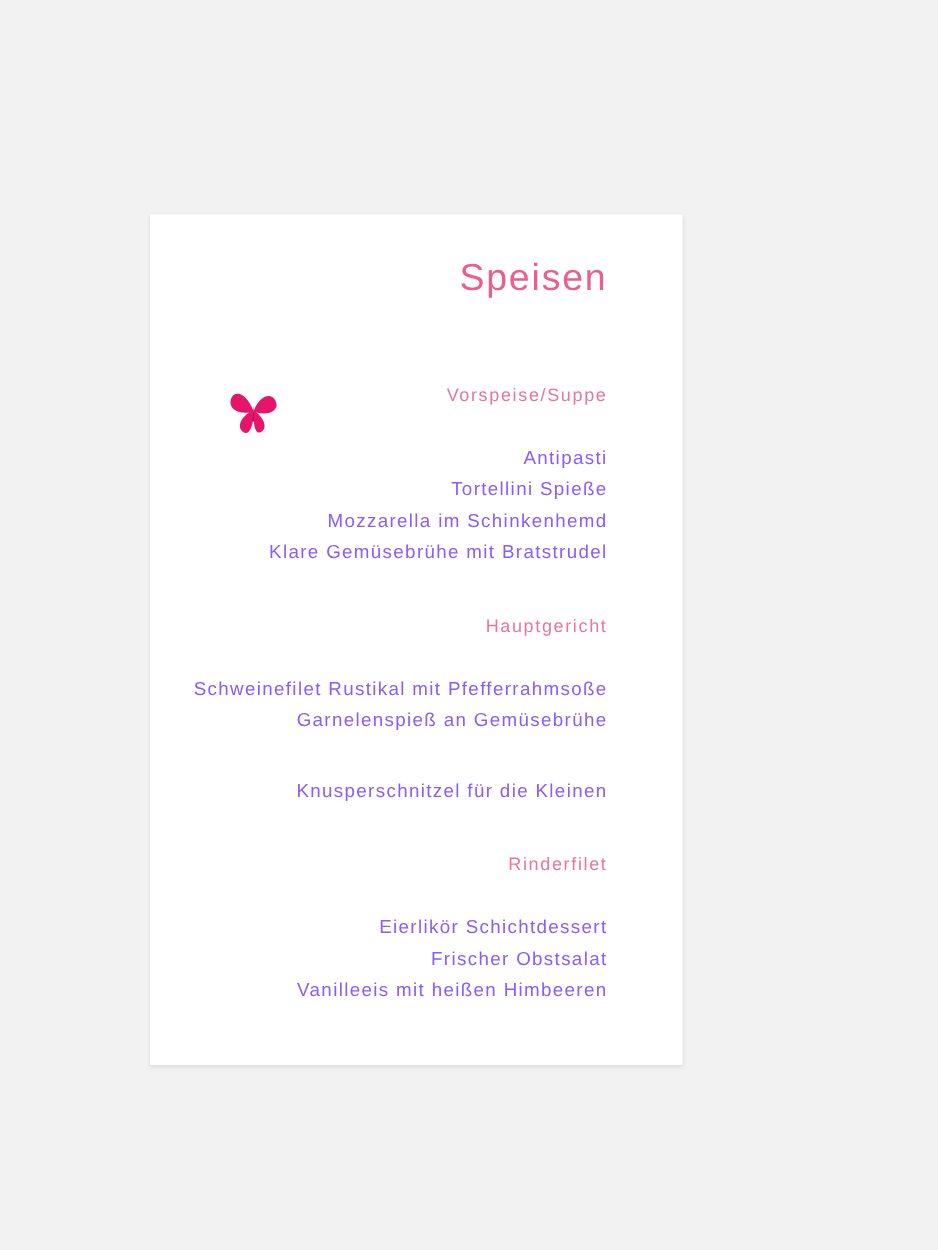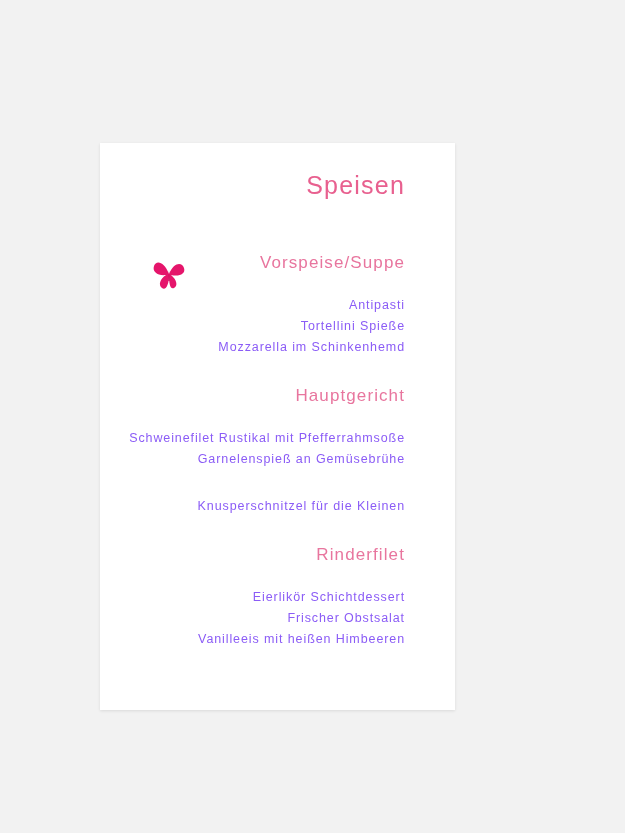--- a/index.html
+++ b/index.html
@@ -48,21 +48,21 @@
     height: 34px;
   }
   .content {
     position: absolute;
     right: 50px;
     top: 110px;
     width: 330px;
     text-align: right;
   }
   .section-heading {
-    font-size: 17px;
+    font-size: 12px;
     color: #e8759e;
     letter-spacing: 1.1px;
     font-weight: 300;
     margin: 0;
     padding: 0;
     line-height: 20px;
     white-space: nowrap;
   }
   .dish {
     font-size: 12.5px;
@@ -95,20 +95,21 @@
     </div>
 
     <div class="content">
 
       <div class="block">
         <div class="section-heading">Vorspeise/Suppe</div>
         <div class="heading-gap"></div>
         <div class="dish">Antipasti</div>
         <div class="dish">Tortellini Spieße</div>
         <div class="dish">Mozzarella im Schinkenhemd</div>
+        <div class="dish">Klare Gemüsebrühe mit Bratstrudel</div>
       </div>
 
       <div class="group-gap-1"></div>
 
       <div class="block">
         <div class="section-heading">Hauptgericht</div>
         <div class="heading-gap"></div>
         <div class="dish">Schweinefilet Rustikal mit Pfefferrahmsoße</div>
         <div class="dish">Garnelenspieß an Gemüsebrühe</div>
         <div class="group-gap-2"></div>

